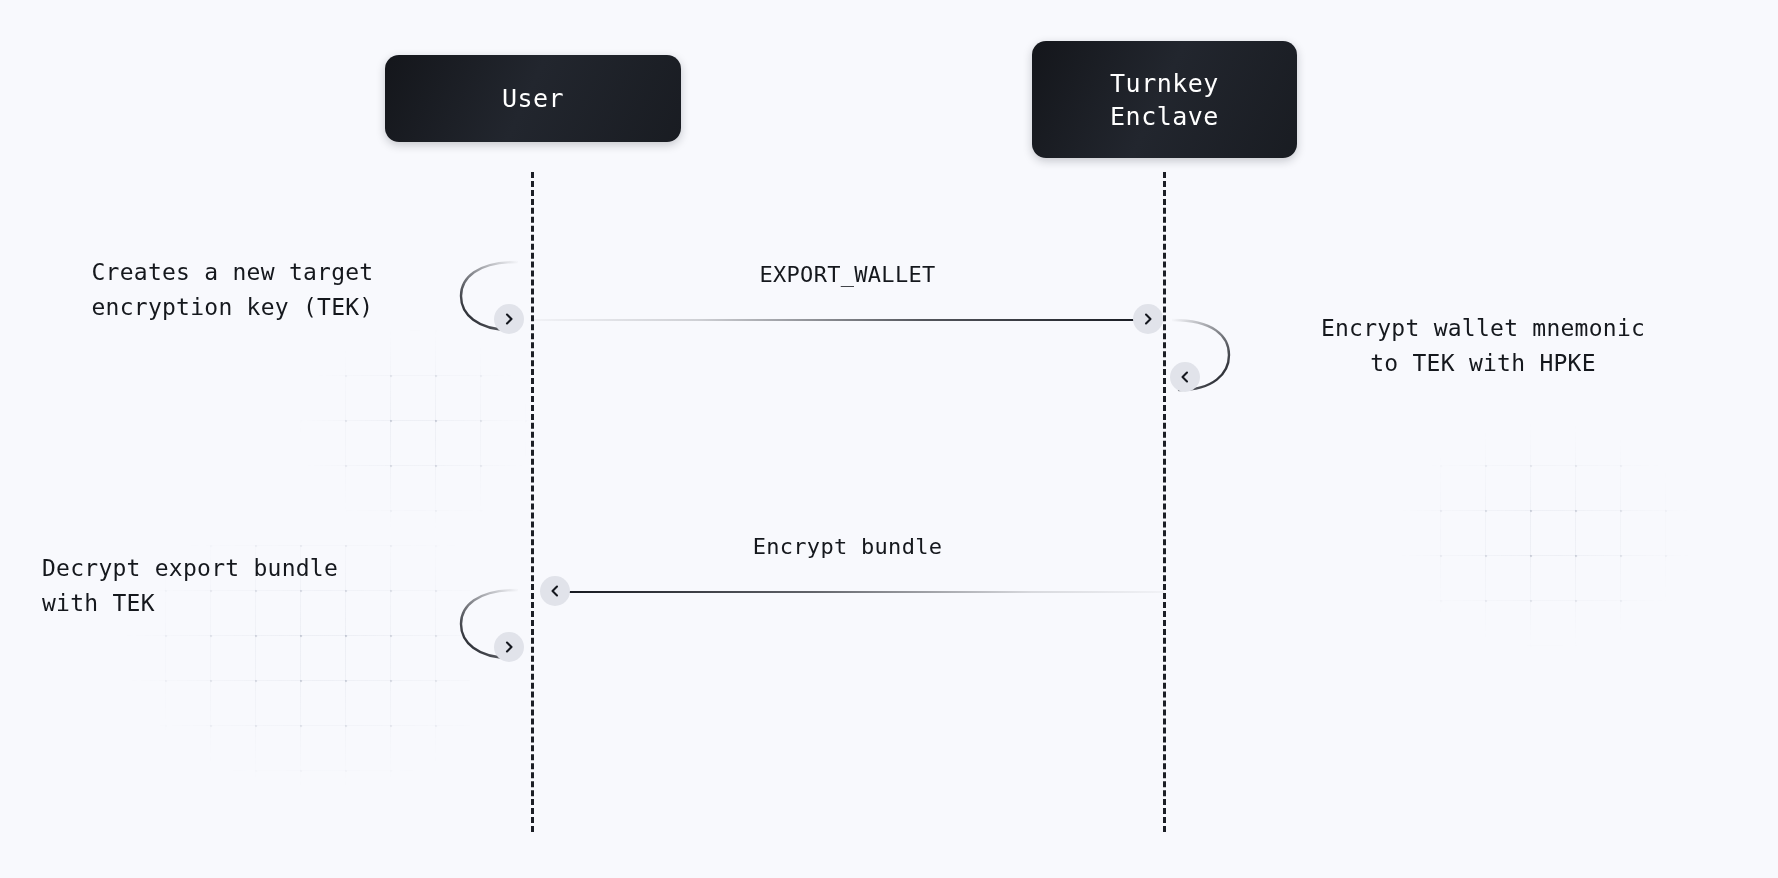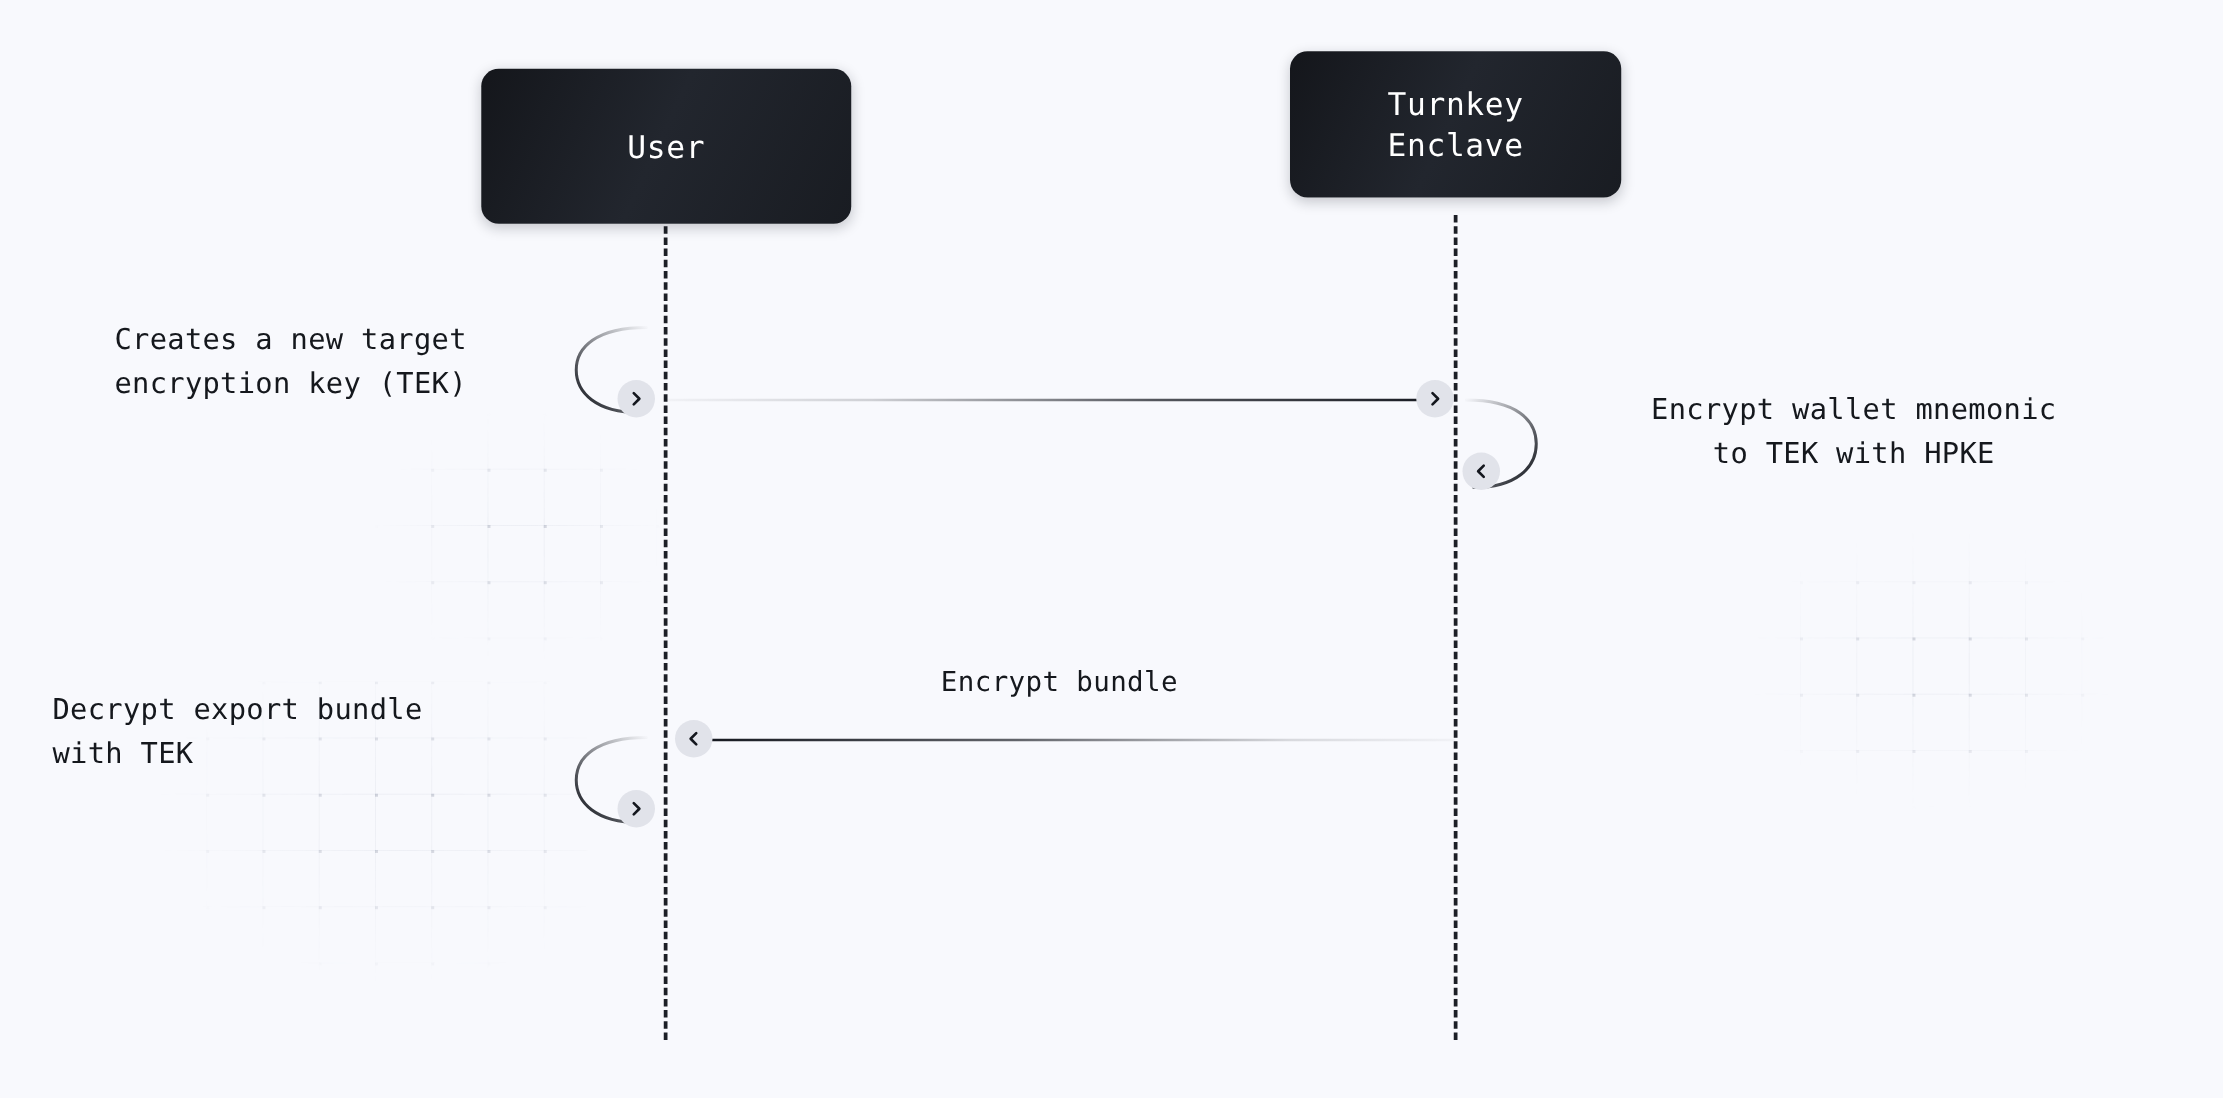--- a/index.html
+++ b/index.html
@@ -57,21 +57,21 @@
     color: #ffffff;
     font-size: 25px;
     line-height: 1.32;
     letter-spacing: 0.5px;
     text-align: center;
     background: linear-gradient(115deg, #14161b 0%, #22262e 48%, #191c22 100%);
     box-shadow: 0 3px 10px rgba(20,22,30,0.22);
     white-space: pre-line;
   }
   #participant-user {
-    left: 385px; top: 55px; width: 296px; height: 124px;
+    left: 385px; top: 55px; width: 296px; height: 87px;
   }
   #participant-enclave {
     left: 1032px; top: 41px; width: 265px; height: 117px;
   }
 
   
   .lifeline {
     position: absolute;
     width: 0;
     border-left: 3px dashed #1c1f26;
@@ -153,20 +153,21 @@
   <div class="grid-patch grid-c"></div>
 
   <div class="lifeline" id="lifeline-user"></div>
   <div class="lifeline" id="lifeline-enclave"></div>
 
   <div class="participant" id="participant-user">User</div>
 
   <div class="participant" id="participant-enclave">Turnkey
 Enclave</div>
 
+  <div class="msg-label" id="label-export-wallet">EXPORT_WALLET</div>
 
   <div class="msg-line" id="line-export-wallet"></div>
 
   <svg class="selfloop" id="selfloop-user-1" width="70" height="76" viewBox="0 0 70 76">
     <defs>
       <linearGradient id="loopGradA" x1="1" y1="0" x2="0.1" y2="1">
         <stop offset="0%" stop-color="#14171e" stop-opacity="0.02"></stop>
         <stop offset="38%" stop-color="#14171e" stop-opacity="0.38"></stop>
         <stop offset="100%" stop-color="#14171e" stop-opacity="1"></stop>
       </linearGradient>

